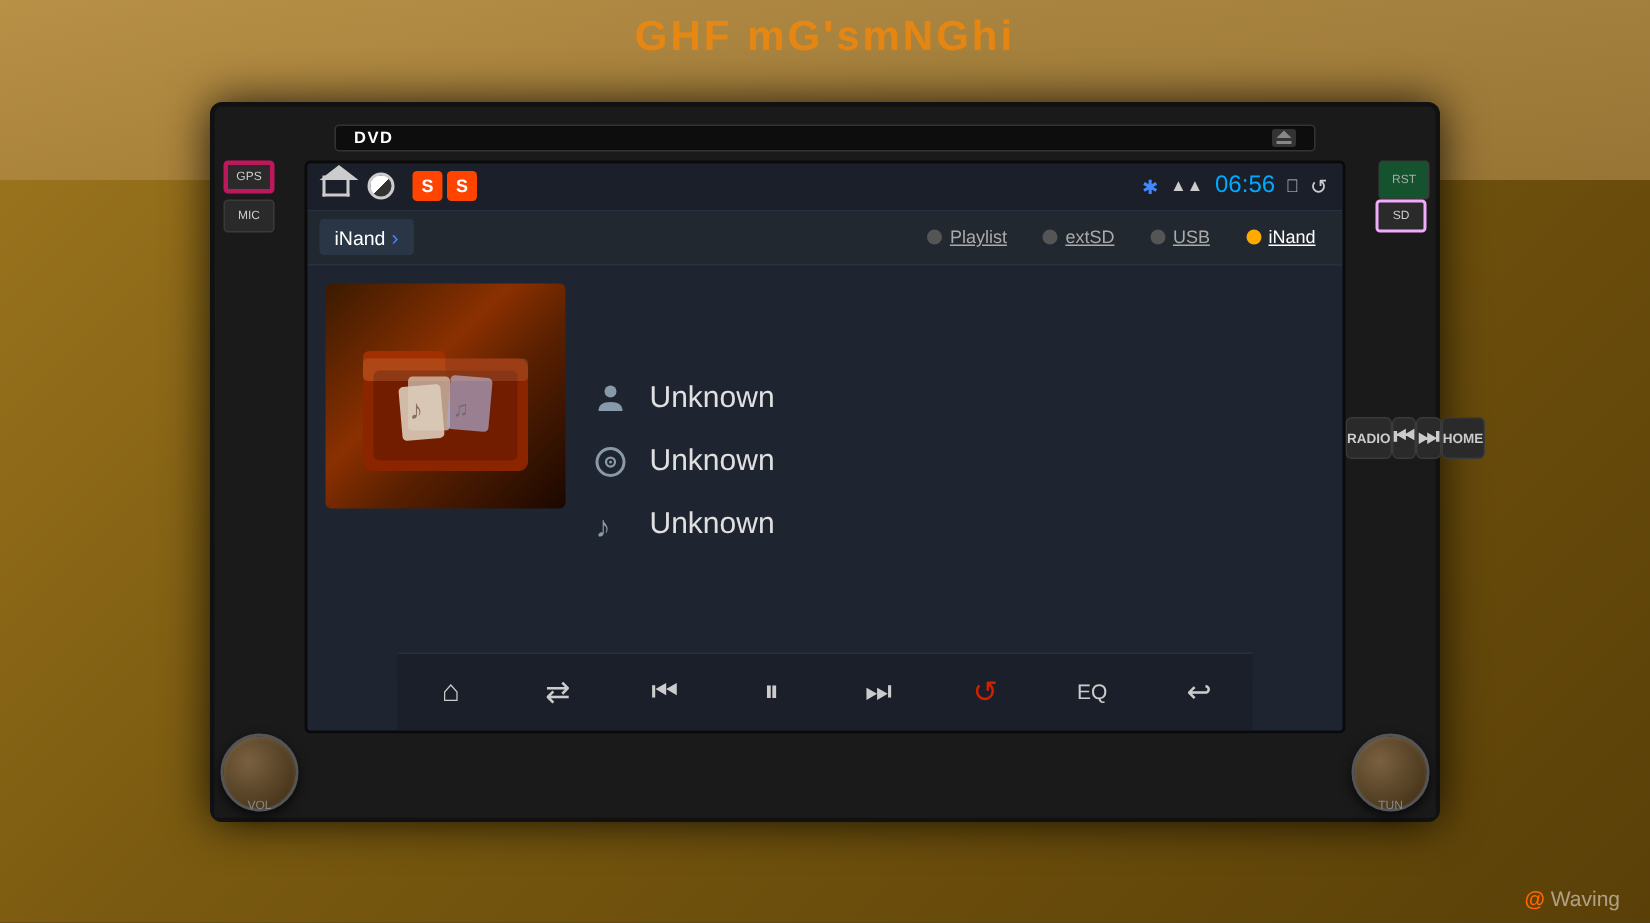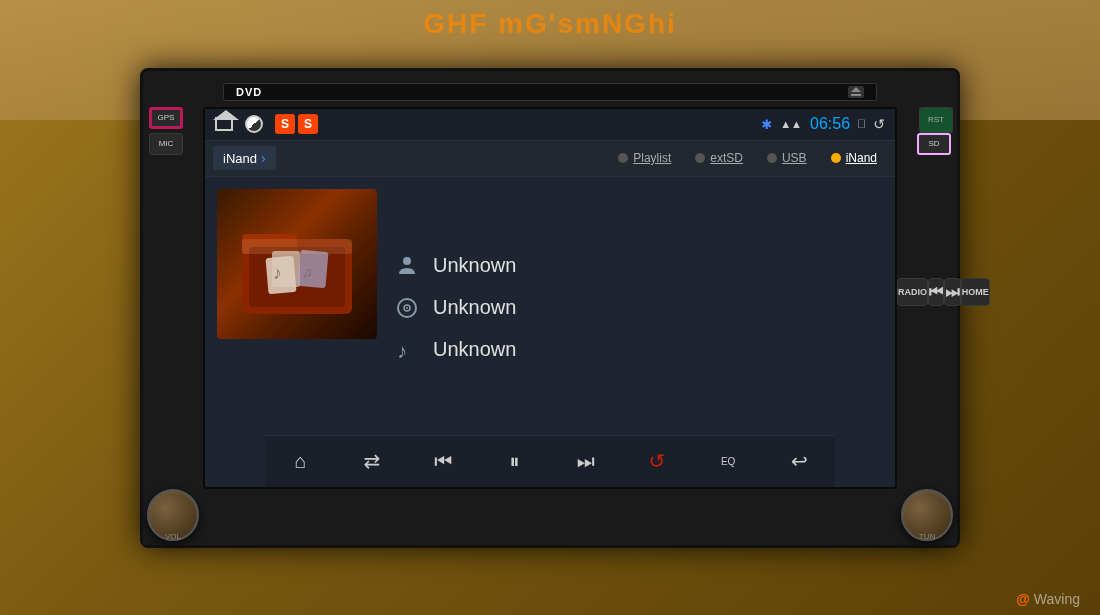--- a/index.html
+++ b/index.html
@@ -667,21 +667,21 @@
       </div>
     </div>
 
     <div class="bottom-controls">
       <div class="ctrl-btn">⌂</div>
       <div class="ctrl-btn">⇄</div>
       <div class="ctrl-btn">⏮</div>
       <div class="ctrl-btn">⏸</div>
       <div class="ctrl-btn">⏭</div>
       <div class="ctrl-btn repeat-btn">↺</div>
-      <div class="ctrl-btn" style="font-size:10px;text-align:center;">EQ</div>
+      <div class="ctrl-btn" style="font-size:14px;text-align:center;">EQ</div>
       <div class="ctrl-btn">↩</div>
     </div>
 
   </div>
 
   <div class="bottom-strip">
     <div class="left-knob" style="position:absolute; left:4px; bottom:4px;"></div>
     <span class="knob-label knob-label-left">VOL</span>
     <div class="right-knob" style="position:absolute; right:4px; bottom:4px;"></div>
     <span class="knob-label knob-label-right">TUN</span>

